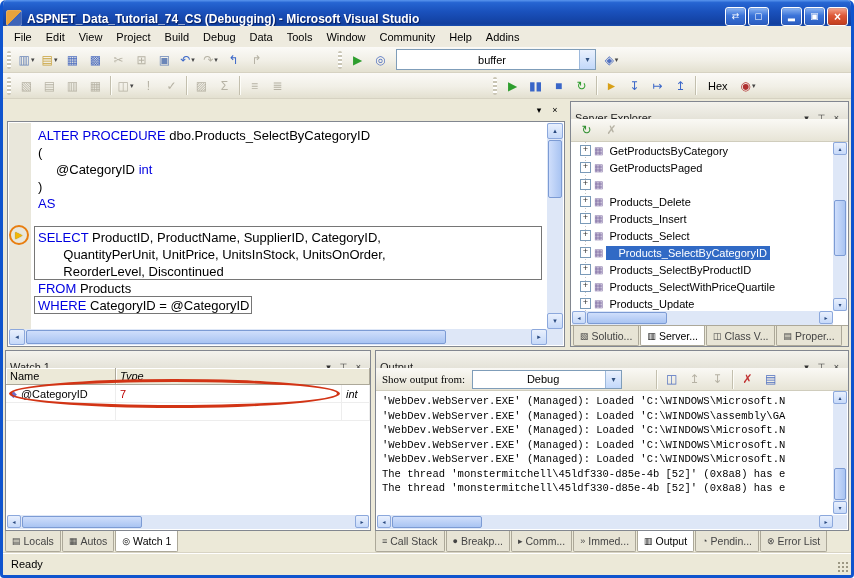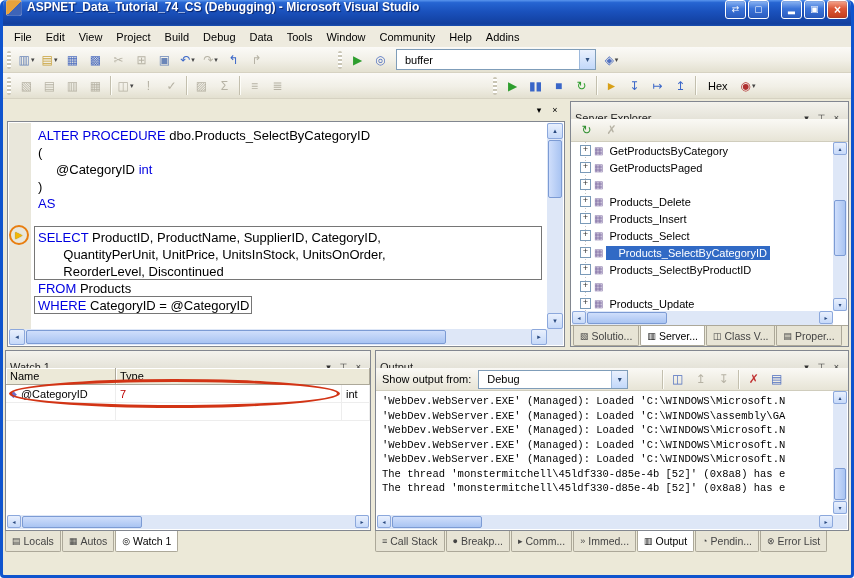--- a/index.html
+++ b/index.html
@@ -1,20 +1,20 @@
 <!DOCTYPE html>
 <html><head>
 <meta charset="utf-8">
 <style>
 *{margin:0;padding:0;box-sizing:border-box;}
 html,body{width:854px;height:578px;background:#fff;}
 #win{position:relative;width:854px;height:578px;font-family:"Liberation Sans",sans-serif;font-size:11px;color:#000;
   background:#ECE9D8;border:3px solid #0F54CE;border-top:none;border-radius:6px 6px 4px 4px;overflow:hidden;}
 
-.titlebar{position:absolute;left:-3px;top:0;width:854px;height:26px;display:flex;align-items:flex-start;padding:0 6px;
+.titlebar{position:absolute;left:-3px;top:0;width:854px;height:26px;display:flex;align-items:flex-end;padding:0 6px;
   background:linear-gradient(180deg,#5A96EE 0%,#2665D2 10%,#1A51BC 45%,#123F9E 92%,#1A4FB0 100%);
   border-radius:6px 6px 0 0;color:#fff;}
 .vs-logo{width:16px;height:16px;margin-right:5px;border-radius:3px;flex:none;
   background:linear-gradient(135deg,#E8A33D 0 50%,#3E64B8 50% 100%);box-shadow:inset 0 0 1px #fff;}
 .title-text{font-size:12px;font-weight:bold;text-shadow:1px 1px 1px rgba(0,20,80,.8);white-space:nowrap;overflow:hidden;flex:1;}
 .win-btns{display:flex;gap:2px;margin-left:8px;flex:none;}
 .win-btn{width:21px;height:19px;border:1px solid #fff;border-radius:3px;display:flex;align-items:center;justify-content:center;
   background:linear-gradient(180deg,#8FB7F3 0%,#3B74D9 45%,#2A5BBE 100%);color:#fff;box-shadow:inset 0 0 1px #1A3C8C;}
 .win-btn.close{background:linear-gradient(180deg,#F5A78F 0%,#DD5837 45%,#C23C1B 100%);}
 .win-btn.gap{margin-left:10px;}
@@ -30,21 +30,21 @@
 .grip{width:4px;height:18px;margin:0 4px;border-radius:2px;flex:none;
   background:repeating-linear-gradient(180deg,#C9C5B4 0 2px,#FFFFFF 2px 4px);}
 .icons{display:flex;align-items:center;}
 .tb-btn{height:22px;min-width:23px;padding:0 2px;display:flex;align-items:center;justify-content:center;border-radius:2px;flex:none;}
 .tb-glyph{font-size:12px;line-height:1;}
 .tb-dd{font-size:7px;margin-left:1px;color:#444;}
 .tb-sep{width:1px;height:19px;margin:0 3px;background:#C3BFAE;box-shadow:1px 0 0 #FDFDF8;flex:none;}
 .tb-disabled .tb-glyph{color:#B6B2A4 !important;}
 .sp{flex:none;display:inline-block;}
 .combo{width:200px;height:21px;margin:0 4px;background:#fff;border:1px solid #7F9DB9;display:flex;align-items:center;flex:none;}
-.combo-text{flex:1;padding-left:8px;font-size:11px;}
+.combo-text{flex:1;padding-left:8px;font-size:11px;text-align:center;}
 .combo-btn{width:16px;height:100%;display:flex;align-items:center;justify-content:center;
   background:linear-gradient(180deg,#EAF1FD 0%,#C2D8FA 100%);border-left:1px solid #9DB9DC;font-size:8px;color:#30507E;}
 .hex-btn{padding:3px 6px;margin:0 3px;font-size:11px;flex:none;}
 
 .sbv,.sbh{position:absolute;background:#DEE7F7;}
 .sb-btn{position:absolute;width:16px;height:16px;display:flex;align-items:center;justify-content:center;font-size:7px;color:#2A4A80;
   background:linear-gradient(180deg,#E9F0FD,#C6D9F9);border:1px solid #8CA8DC;border-radius:2px;}
 .sb-thumb{position:absolute;border:1px solid #7C9BD4;border-radius:2px;}
 .sbv .sb-thumb{left:1px;right:1px;background:linear-gradient(90deg,#CFDEFB,#A9C4F2);}
 .sbh .sb-thumb{top:1px;bottom:1px;background:linear-gradient(180deg,#CFDEFB,#A9C4F2);}
@@ -98,31 +98,31 @@
 .tab{display:flex;align-items:center;gap:3px;padding:1px 6px;border:1px solid #ACA899;border-top:none;background:#E7E4D5;
   border-radius:0 0 2px 2px;font-size:10.5px;color:#444;white-space:nowrap;}
 .tab.active{background:#fff;color:#000;}
 .tab-icon{font-size:9px;}
 
 .watch{left:2px;top:350px;width:366px;height:181px;}
 .watch-header{position:absolute;left:0;top:17px;right:0;height:17px;display:flex;background:#ECE9D8;border-bottom:1px solid #ACA899;}
 .wh-cell{padding:2px 4px;border-right:1px solid #ACA899;box-shadow:inset 1px 1px 0 #fff;}
 .c-name{width:110px;flex:none;}
 .c-value{width:226px;flex:none;}
-.c-type{flex:1;}
+.c-type{flex:1;font-style:italic;}
 .watch-body{position:absolute;left:0;top:34px;right:0;bottom:15px;background:#fff;overflow:hidden;}
 .watch-row{display:flex;height:18px;align-items:center;border-bottom:1px solid #EDEDED;}
 .wcell{height:100%;display:flex;align-items:center;border-right:1px solid #EDEDED;padding:0 4px;overflow:hidden;}
 .watch-var-icon{color:#6E6EC8;font-size:9px;margin-right:4px;}
 .val-changed{color:#BB0000;}
 .red-ellipse{position:absolute;left:3px;top:28px;width:331px;height:29px;border:3px solid #D23415;border-radius:50%;pointer-events:none;z-index:5;}
 .watch .sbh{left:1px;right:1px;bottom:1px;height:14px;}
 
 .output{left:372px;top:350px;width:474px;height:181px;}
-.out-label{font-size:11px;margin:0 2px 0 2px;}
+.out-label{font-size:11px;margin:0 2px 0 2px;font-family:Liberation Serif, serif;}
 .out-combo{width:150px;height:19px;margin:0 3px;}
 .out-lines{position:absolute;left:1px;top:40px;right:15px;bottom:16px;background:#fff;font-family:"Liberation Mono",monospace;
   font-size:10.5px;line-height:14.5px;padding:3px 5px;overflow:hidden;white-space:pre;}
 .output .sbv{right:1px;top:40px;bottom:16px;width:14px;}
 .output .sbh{left:1px;right:15px;bottom:1px;height:14px;}
 .output .sb-corner{width:14px;height:14px;}
 
 .tabstrip{position:absolute;top:531px;height:21px;display:flex;gap:1px;}
 .ts-left{left:2px;}
 .ts-right{left:372px;}
@@ -407,20 +407,21 @@
           <span class="tree-label">Products_SelectByCategoryID</span>
         </div>
         <div class="tree-row">
           <span class="expand-box">+</span>
           <span class="tree-icon">▦</span>
           <span class="tree-label">Products_SelectByProductID</span>
         </div>
         <div class="tree-row">
           <span class="expand-box">+</span>
           <span class="tree-icon">▦</span>
+          <span class="tree-label">Products_SelectWithPriceQuartile</span>
         </div>
         <div class="tree-row">
           <span class="expand-box">+</span>
           <span class="tree-icon">▦</span>
           <span class="tree-label">Products_Update</span>
         </div>
       </div>
     <div class="sbv thin">
       <span class="sb-btn" style="top:0">▴</span>
       <span class="sb-thumb" style="top:58px;height:56px"></span>
@@ -587,14 +588,18 @@
       <span class="tab">
         <span class="tab-icon">◔</span>
         <span class="tab-label">Pendin...</span>
       </span>
       <span class="tab">
         <span class="tab-icon">⊗</span>
         <span class="tab-label">Error List</span>
       </span>
     </div>
 
+  <div class="statusbar">
+    <span>Ready</span>
+    <div class="resize-grip"></div>
+  </div>
 
 </div>
 
 </body></html>

